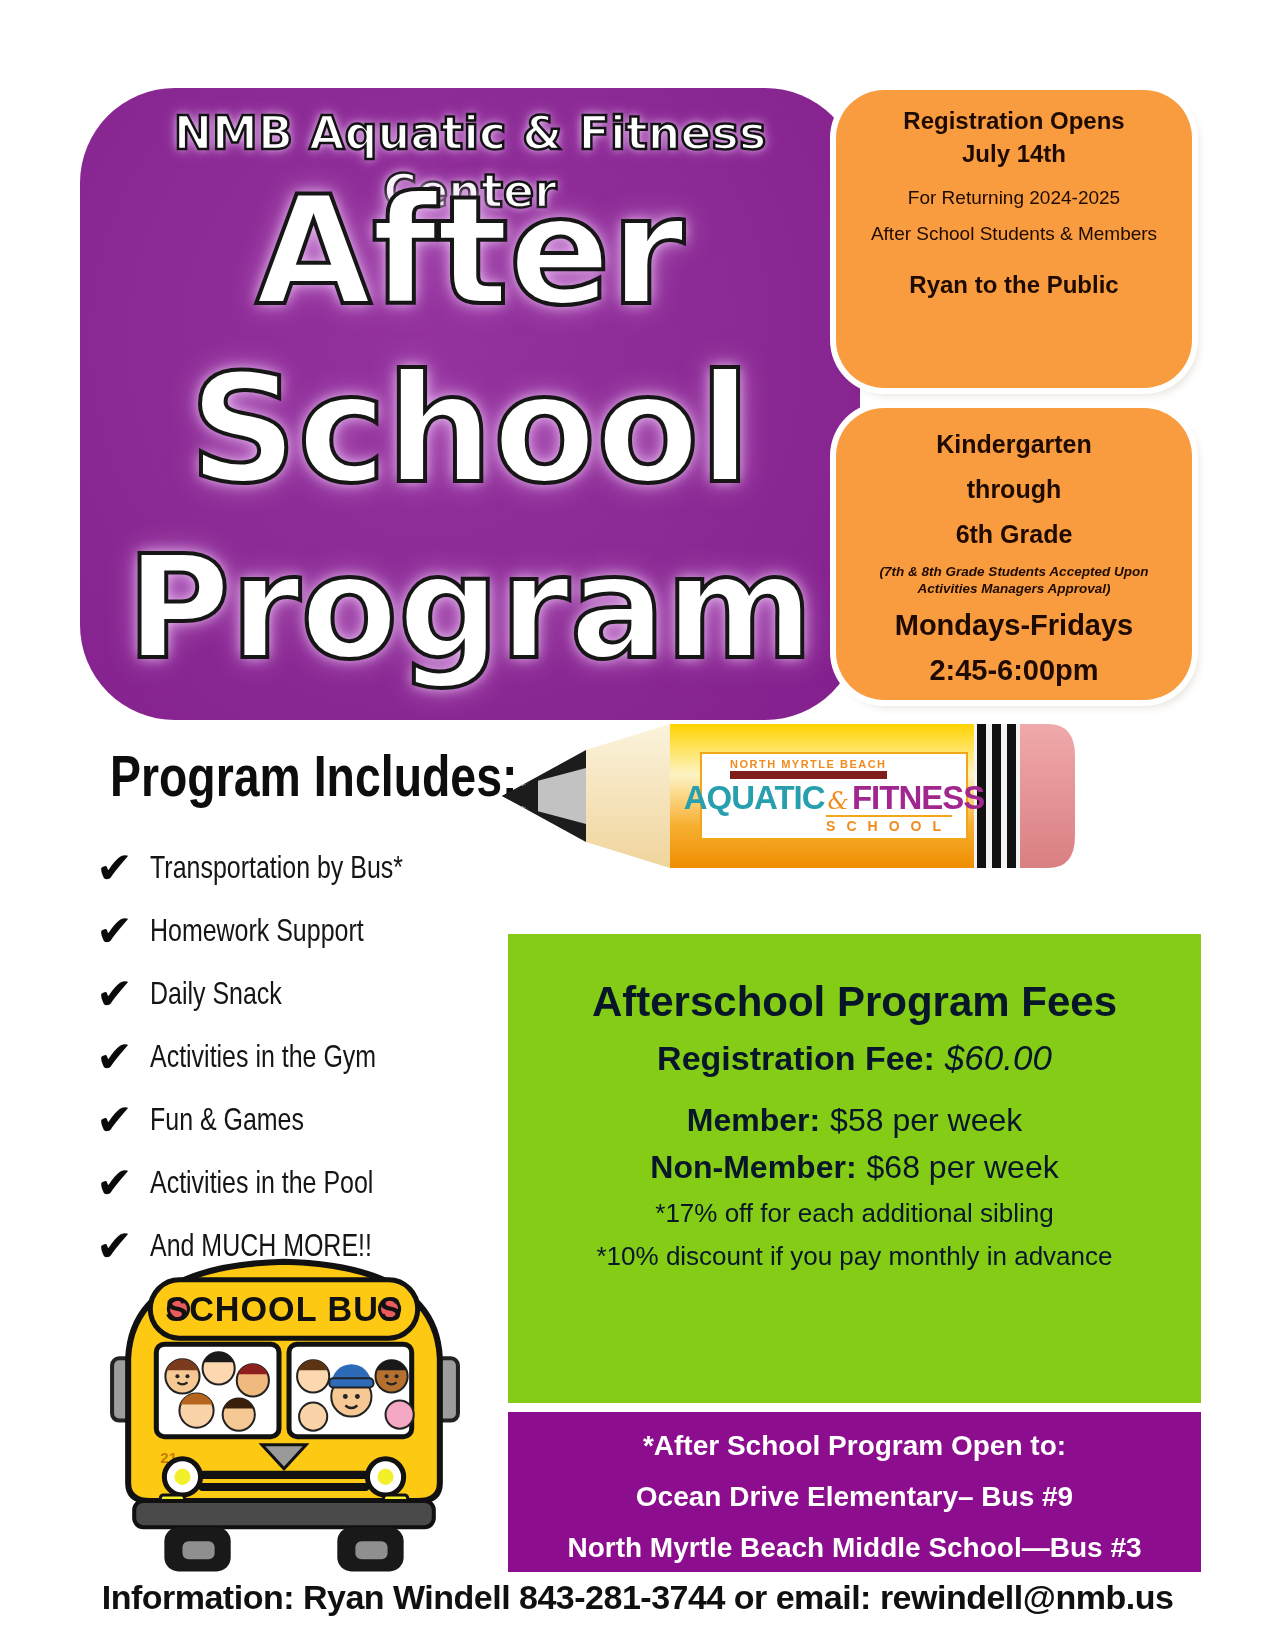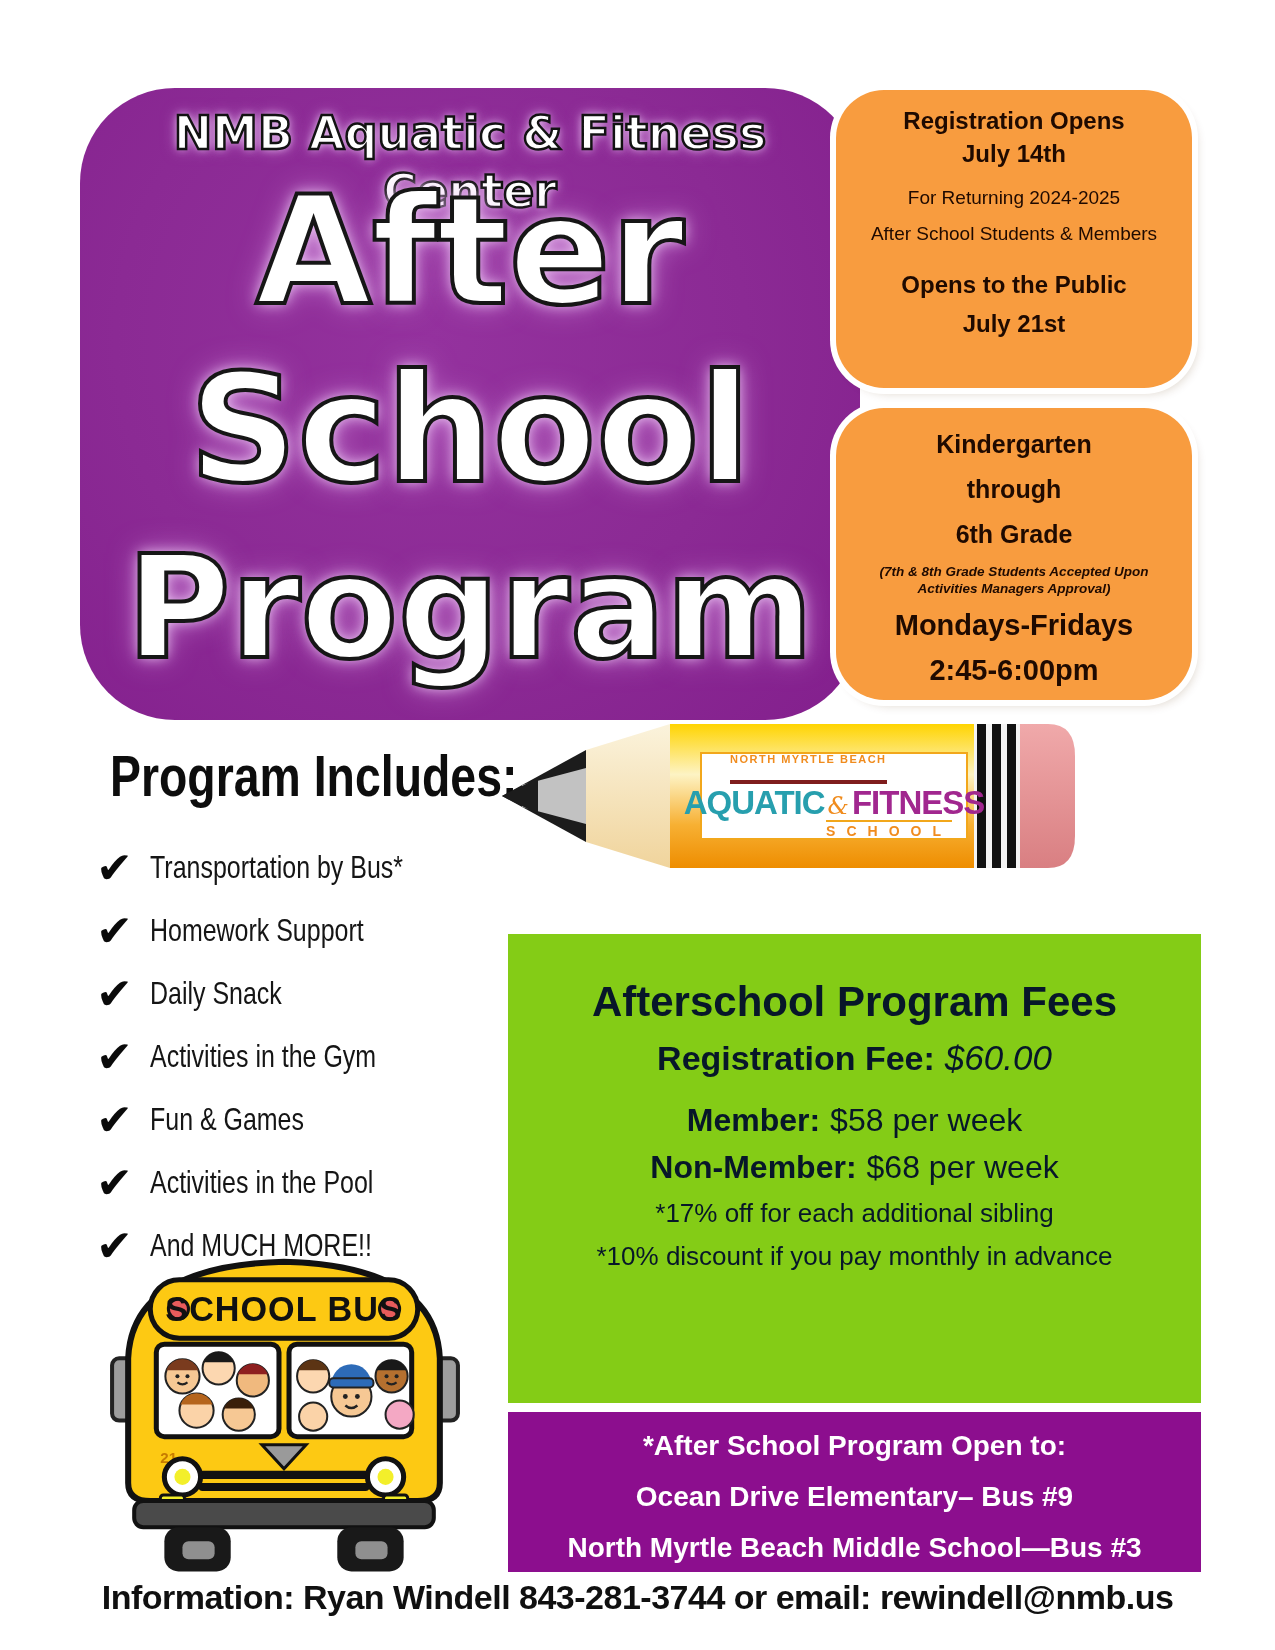--- a/index.html
+++ b/index.html
@@ -42,21 +42,21 @@
     font-family:"DejaVu Sans",sans-serif;}
   .check-text{font-size:32px;color:#151515;white-space:nowrap;
     transform:scaleX(.78);transform-origin:left center;letter-spacing:0;}
 
   
   .pencil-wrap{position:absolute;left:498px;top:716px;width:580px;height:160px;}
   .pencil-label{position:absolute;left:700px;top:752px;width:264px;height:84px;
     background:#ffffff;border:2px solid #f2a71b;display:flex;flex-direction:column;
     align-items:center;justify-content:center;line-height:1;}
   .logo-loc{font-size:11px;font-weight:700;color:#f08c1e;letter-spacing:1.5px;
-    border-bottom:4px solid #7f1d1d;padding-bottom:15px;margin-bottom:2px;align-self:flex-start;margin-left:28px;}
+    border-bottom:8px solid #7f1d1d;padding-bottom:1px;margin-bottom:2px;align-self:flex-start;margin-left:28px;}
   .logo-main{display:flex;align-items:baseline;}
   .logo-aquatic{font-size:33px;font-weight:700;color:#279fae;letter-spacing:-1px;}
   .logo-amp{font-size:24px;font-style:italic;font-family:"DejaVu Serif",serif;color:#f08c1e;margin:0 3px;}
   .logo-fitness{font-size:33px;font-weight:700;color:#a1278f;letter-spacing:-1px;}
   .logo-center{font-size:14px;font-weight:700;color:#f08c1e;letter-spacing:11px;
     align-self:flex-end;margin-right:14px;margin-top:1px;border-top:2px solid #f2a71b;padding-top:2px;}
 
   
   .fees-box{position:absolute;left:508px;top:934px;width:693px;height:469px;background:#84cc16;
     color:#071729;text-align:center;}
@@ -90,22 +90,21 @@
     <div class="big-line">After</div>
     <div class="big-line">School</div>
     <div class="big-line line-program">Program</div>
   </div>
 
   <div class="orange-box box1">
     <div class="ob-bold mt14">Registration Opens</div>
     <div class="ob-bold">July 14th</div>
     <div class="ob-reg mt10">For Returning 2024-2025</div>
     <div class="ob-reg">After School Students &amp; Members</div>
-    <div class="ob-bold mt16">Opens to the Public</div>
-    <div class="ob-bold mt6">July 21st</div>
+    <div class="ob-bold mt16">Ryan to the Public</div>
   </div>
 
   <div class="orange-box box2">
     <div class="ob-bold mt14" style="font-size:25px;line-height:45px;">Kindergarten</div>
     <div class="ob-bold" style="font-size:25px;line-height:45px;">through</div>
     <div class="ob-bold" style="font-size:25px;line-height:45px;">6th Grade</div>
     <div class="ob-note">(7th &amp; 8th Grade Students Accepted Upon Activities Managers Approval)</div>
     <div class="ob-big mt6">Mondays-Fridays</div>
     <div class="ob-big">2:45-6:00pm</div>
   </div>

